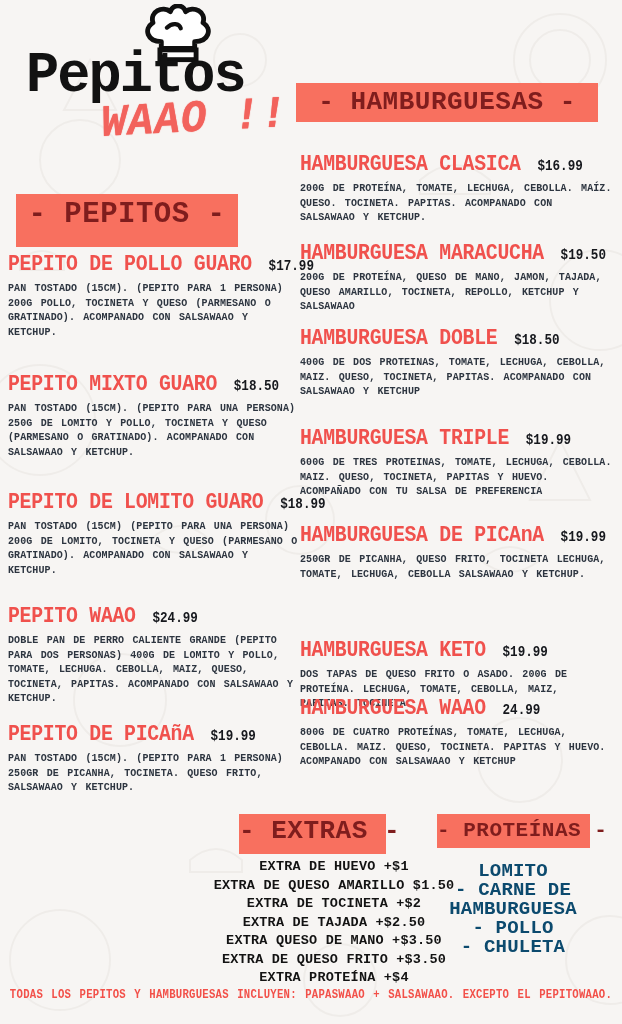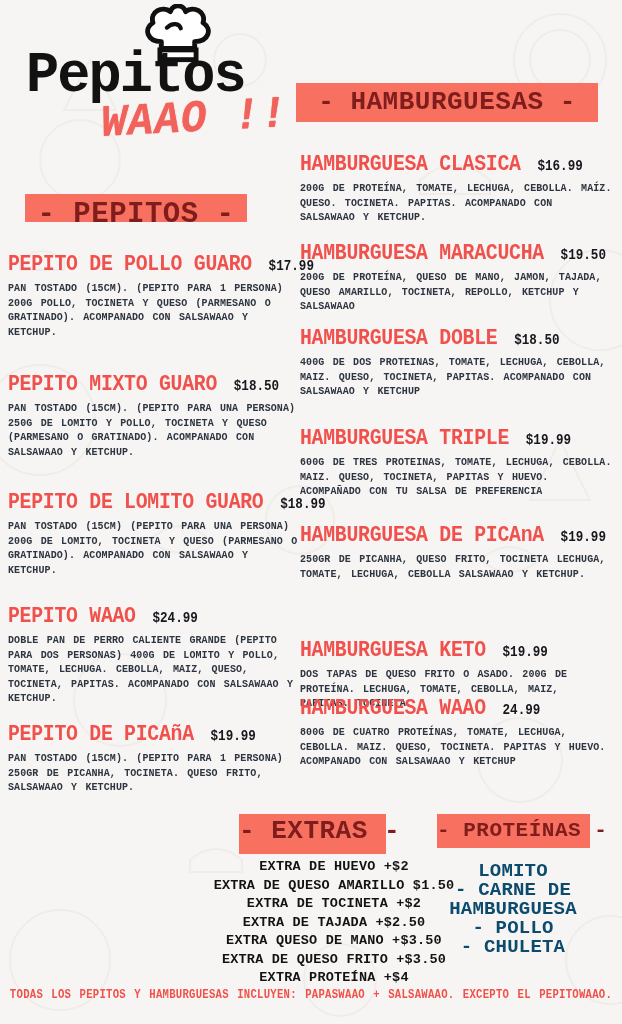--- a/index.html
+++ b/index.html
@@ -22,21 +22,21 @@
     font-size:45px;font-weight:bold;font-style:italic;color:#f2625c;
     letter-spacing:1px;line-height:1;white-space:nowrap;
     transform:rotate(-3deg) scaleX(.95);transform-origin:0 0;
     text-shadow:0 0 1px #f2625c;
   }
   
   .banner{
     position:absolute;background:#f8705f;color:#7f1d1d;font-weight:bold;
     text-align:center;white-space:nowrap;letter-spacing:.5px;
   }
-  .banner-pepitos{left:25px;top:194px;width:222px;height:28px;font-size:29px;line-height:41px;}
+  .banner-pepitos{left:16px;top:194px;width:222px;height:53px;font-size:29px;line-height:41px;}
   .banner-hamburguesas{left:296px;top:83px;width:302px;height:39px;font-size:26px;line-height:39px;}
   .banner-extras{left:239px;top:814px;width:147px;height:40px;font-size:26px;line-height:34px;}
   .banner-proteinas{left:437px;top:814px;width:153px;height:34px;font-size:21px;line-height:34px;}
   
   .col{position:absolute;top:0;height:1024px;}
   .col-left{left:8px;width:300px;}
   .col-right{left:300px;width:318px;}
   .menu-item{position:absolute;left:0;width:100%;}
   .col-left  div.menu-item:nth-of-type(1){top:252px;}
   .col-left  div.menu-item:nth-of-type(2){top:372px;}
@@ -208,21 +208,21 @@
         <div class="item-title-row">
           <span class="item-name">HAMBURGUESA WAAO</span>
           <span class="item-price">24.99</span>
         </div>
         <div class="item-desc">800G DE CUATRO PROTEÍNAS, TOMATE, LECHUGA, CEBOLLA. MAIZ. QUESO, TOCINETA. PAPITAS Y HUEVO. ACOMPANADO CON SALSAWAAO Y KETCHUP</div>
       </div>
     </div>
 
   <div class="extras-list">
 
-  <div>EXTRA DE HUEVO +$2</div>
+  <div>EXTRA DE HUEVO +$1</div>
       <div>EXTRA DE QUESO AMARILLO $1.50</div>
       <div>EXTRA DE TOCINETA +$2</div>
       <div>EXTRA DE TAJADA +$2.50</div>
       <div>EXTRA QUESO DE MANO +$3.50</div>
       <div>EXTRA DE QUESO FRITO +$3.50</div>
       <div>EXTRA PROTEÍNA +$4</div>
     </div>
 
   <div class="proteinas-list">
 

